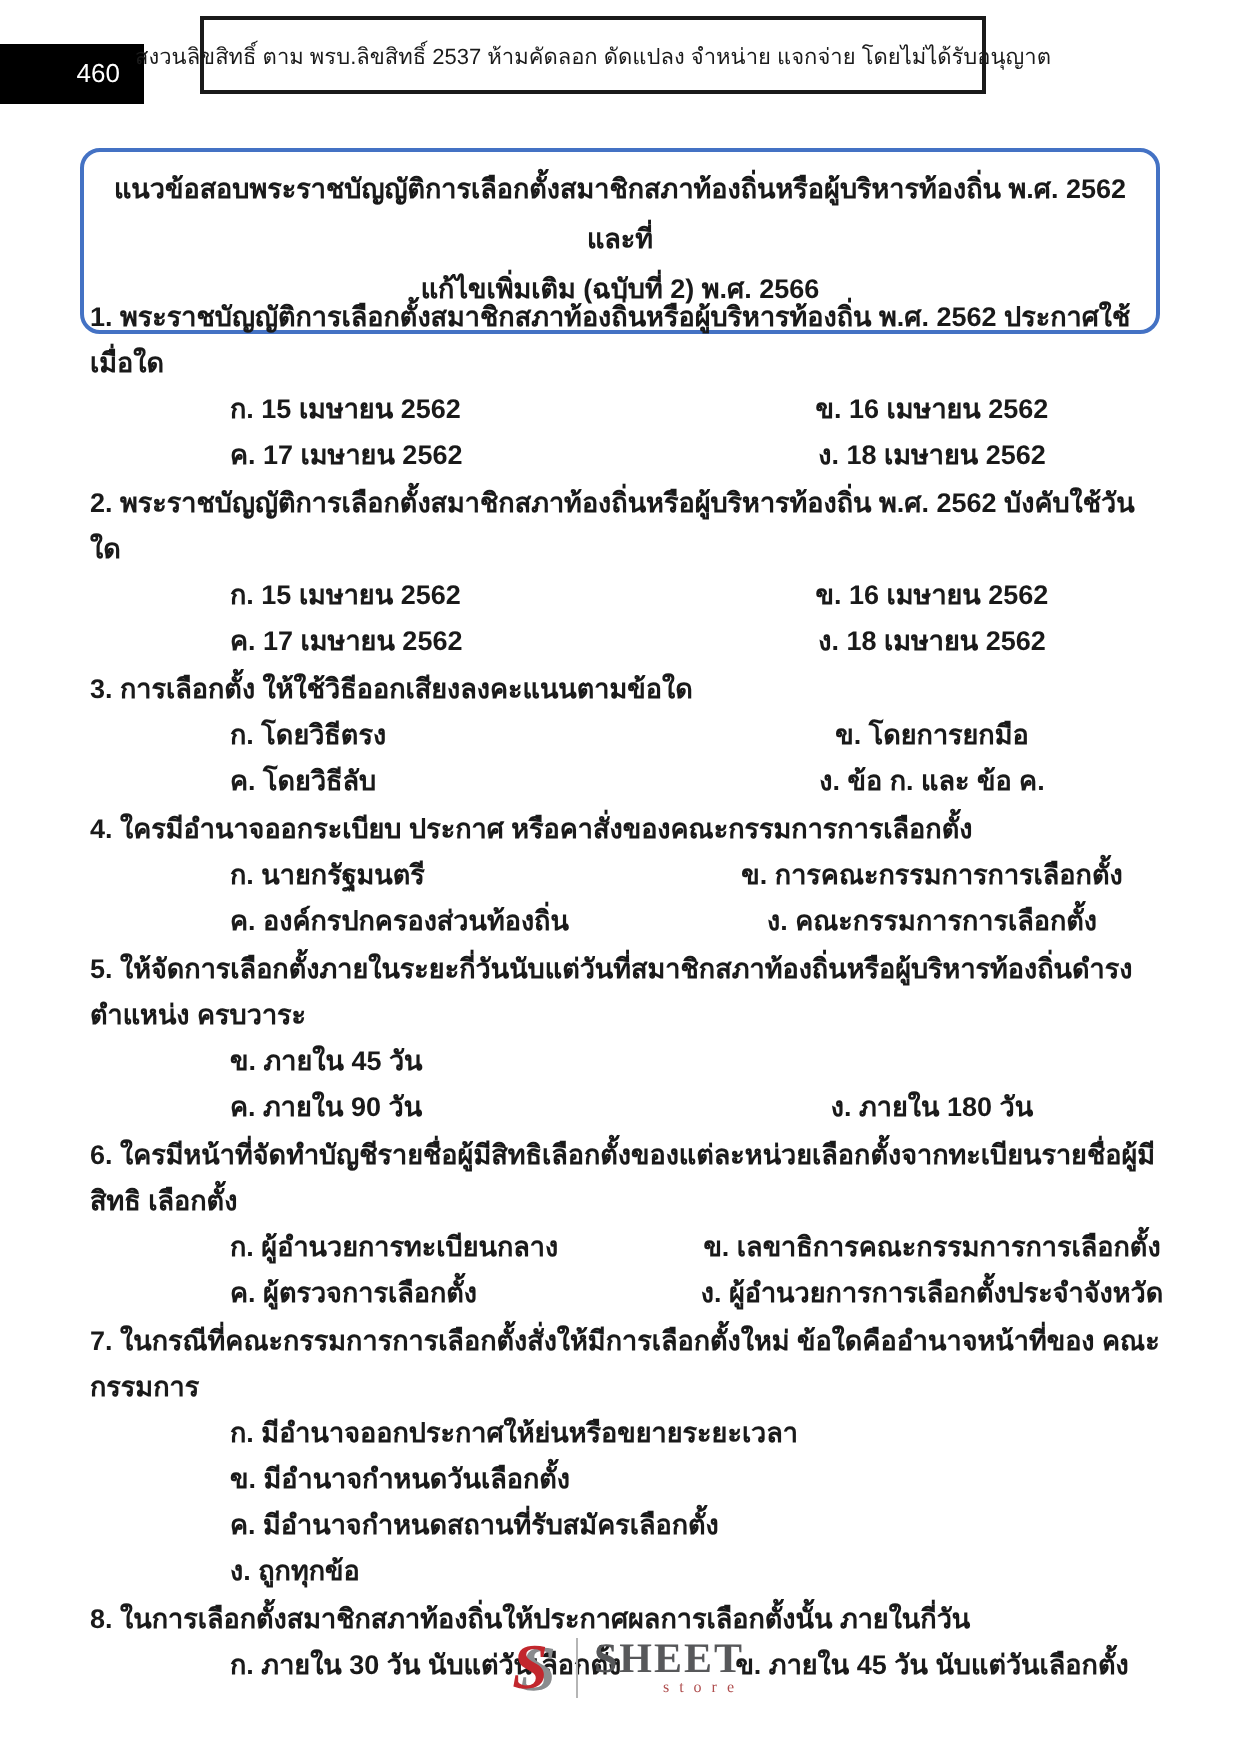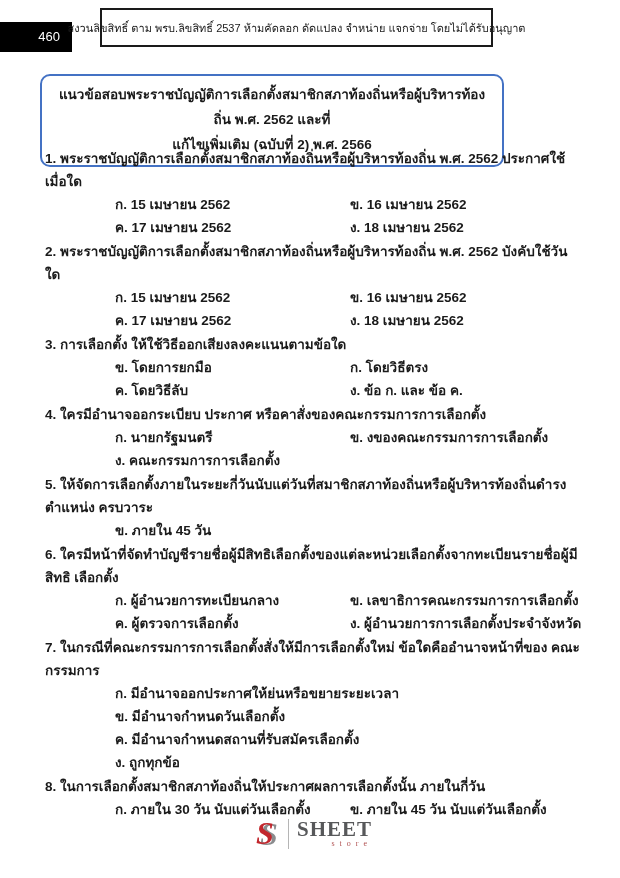--- a/index.html
+++ b/index.html
@@ -18,35 +18,35 @@
     text-align:right; line-height:30px; padding-right:12px; font-size:13px;
   }
   .copyright-box {
     position:absolute; left:100px; top:8px; width:393px; height:39px;
     border:2px solid #1a1a1a;
     display:flex; align-items:center; justify-content:center;
     font-size:11px; white-space:nowrap;
   }
   
   .title-box {
-    position:absolute; left:40px; top:74px; width:464px;
+    position:absolute; left:40px; top:74px; width:540px;
     border:2px solid #4472c4; border-radius:10px;
     padding:6px 14px 8px 14px;
     text-align:center; font-weight:700; font-size:13.5px; line-height:25px;
   }
   
   .question-list {
     position:absolute; left:45px; top:146px; width:537px;
     font-size:13.5px; line-height:23px;
   }
   .question { margin-top:1px; }
   .q-text { font-weight:700; }
   .choice-row { display:grid; grid-template-columns:305px 1fr; }
   .choice { padding-left:70px; font-weight:700; }
-  .choice-row .choice:nth-child(2) { padding-left:0; }
+  .choice-row .choice:nth-child(2) { padding-left:0;text-align:center; }
   .choice.single { padding-left:70px; }
   
   .footer-logo {
     position:absolute; left:0; top:816px; width:620px;
     display:flex; align-items:center; justify-content:center;
   }
   .logo-mark { display:block; }
   .logo-divider { width:1px; height:30px; background:#b5b5b5; margin:0 8px 0 4px; }
   .logo-textcol { display:flex; flex-direction:column;font-family:Liberation Serif, serif; }
   .logo-word {
@@ -90,42 +90,47 @@
         <div class="choice">ข. 16 เมษายน 2562</div>
       </div>
       <div class="choice-row">
         <div class="choice">ค. 17 เมษายน 2562</div>
         <div class="choice">ง. 18 เมษายน 2562</div>
       </div>
     </div>
     <div class="question">
       <div class="q-text">3. การเลือกตั้ง ให้ใช้วิธีออกเสียงลงคะแนนตามข้อใด</div>
       <div class="choice-row">
+        <div class="choice">ก. โดยวิธีตรง</div>
         <div class="choice">ข. โดยการยกมือ</div>
-        <div class="choice">ก. โดยวิธีตรง</div>
       </div>
       <div class="choice-row">
         <div class="choice">ค. โดยวิธีลับ</div>
         <div class="choice">ง. ข้อ ก. และ ข้อ ค.</div>
       </div>
     </div>
     <div class="question">
       <div class="q-text">4. ใครมีอำนาจออกระเบียบ ประกาศ หรือคาสั่งของคณะกรรมการการเลือกตั้ง</div>
       <div class="choice-row">
         <div class="choice">ก. นายกรัฐมนตรี</div>
-        <div class="choice">ข. งของคณะกรรมการการเลือกตั้ง</div>
+        <div class="choice">ข. การคณะกรรมการการเลือกตั้ง</div>
       </div>
       <div class="choice-row">
+        <div class="choice">ค. องค์กรปกครองส่วนท้องถิ่น</div>
         <div class="choice">ง. คณะกรรมการการเลือกตั้ง</div>
       </div>
     </div>
     <div class="question">
       <div class="q-text">5. ให้จัดการเลือกตั้งภายในระยะกี่วันนับแต่วันที่สมาชิกสภาท้องถิ่นหรือผู้บริหารท้องถิ่นดำรงตำแหน่ง ครบวาระ</div>
       <div class="choice-row">
         <div class="choice">ข. ภายใน 45 วัน</div>
+      </div>
+      <div class="choice-row">
+        <div class="choice">ค. ภายใน 90 วัน</div>
+        <div class="choice">ง. ภายใน 180 วัน</div>
       </div>
     </div>
     <div class="question">
       <div class="q-text">6. ใครมีหน้าที่จัดทำบัญชีรายชื่อผู้มีสิทธิเลือกตั้งของแต่ละหน่วยเลือกตั้งจากทะเบียนรายชื่อผู้มีสิทธิ เลือกตั้ง</div>
       <div class="choice-row">
         <div class="choice">ก. ผู้อำนวยการทะเบียนกลาง</div>
         <div class="choice">ข. เลขาธิการคณะกรรมการการเลือกตั้ง</div>
       </div>
       <div class="choice-row">
         <div class="choice">ค. ผู้ตรวจการเลือกตั้ง</div>

